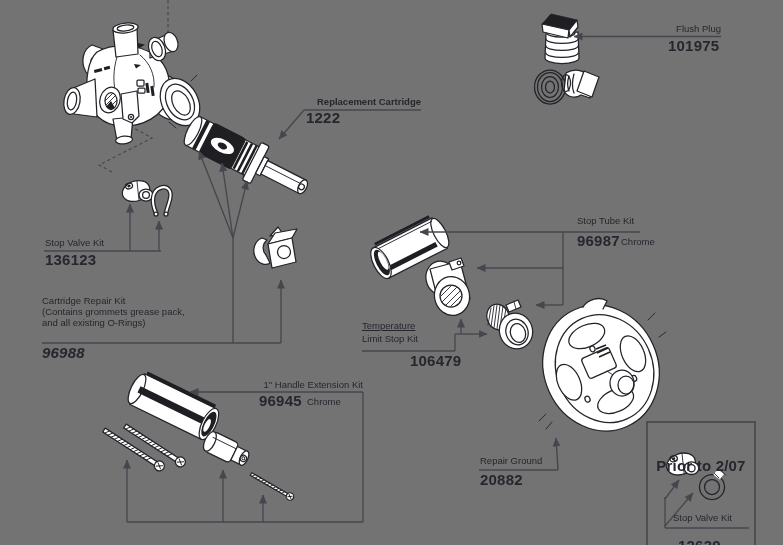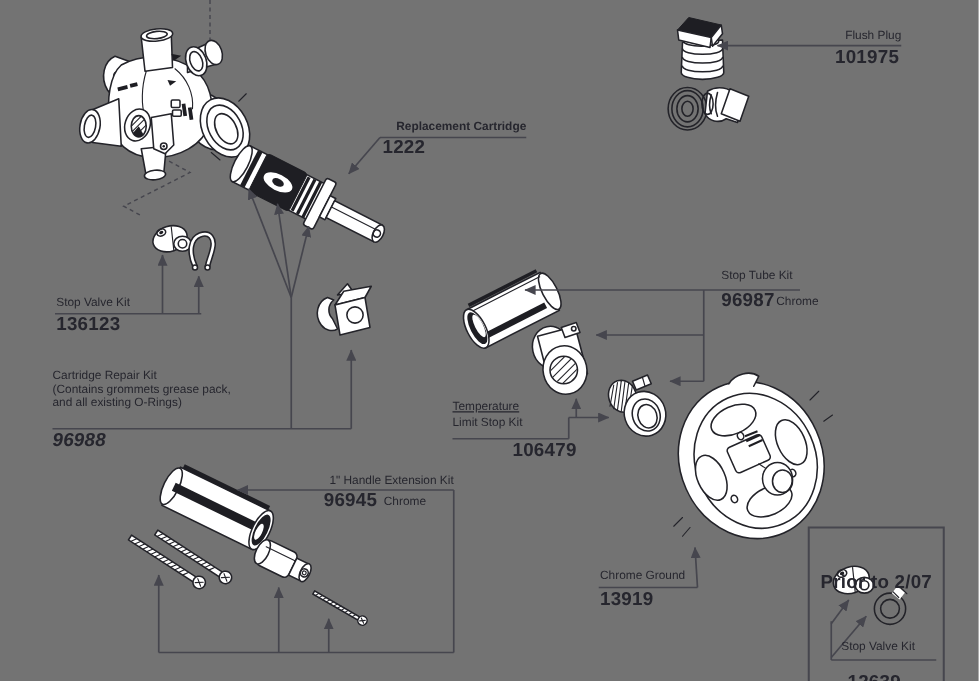--- a/index.html
+++ b/index.html
@@ -356,20 +356,20 @@
 <div class="lbl" style="left:307px;top:396px;">Chrome</div>
 
 <div class="lbl" style="left:577px;top:215px;">Stop Tube Kit</div>
 <div class="lbl num" style="left:577px;top:235px;">96987</div>
 <div class="lbl" style="left:621px;top:236px;">Chrome</div>
 
 <div class="lbl" style="left:362px;top:320px;text-decoration:underline;">Temperature</div>
 <div class="lbl" style="left:362px;top:333px;">Limit Stop Kit</div>
 <div class="lbl num" style="left:362px;top:355px;margin-left:48px;">106479</div>
 
-<div class="lbl" style="left:480px;top:455px;">Chrome Ground</div>
-<div class="lbl num" style="left:480px;top:474px;">13919</div>
+<div class="lbl" style="left:480px;top:455px;">Repair Ground</div>
+<div class="lbl num" style="left:480px;top:474px;">20882</div>
 
 <div class="lbl num ctr" style="left:647px;top:428px;width:108px;">Prior to 2/07</div>
 <div class="lbl" style="left:673px;top:512px;">Stop Valve Kit</div>
 <div class="lbl num" style="left:678px;top:540px;">12639</div>
 
 </div>
 
 </body></html>

